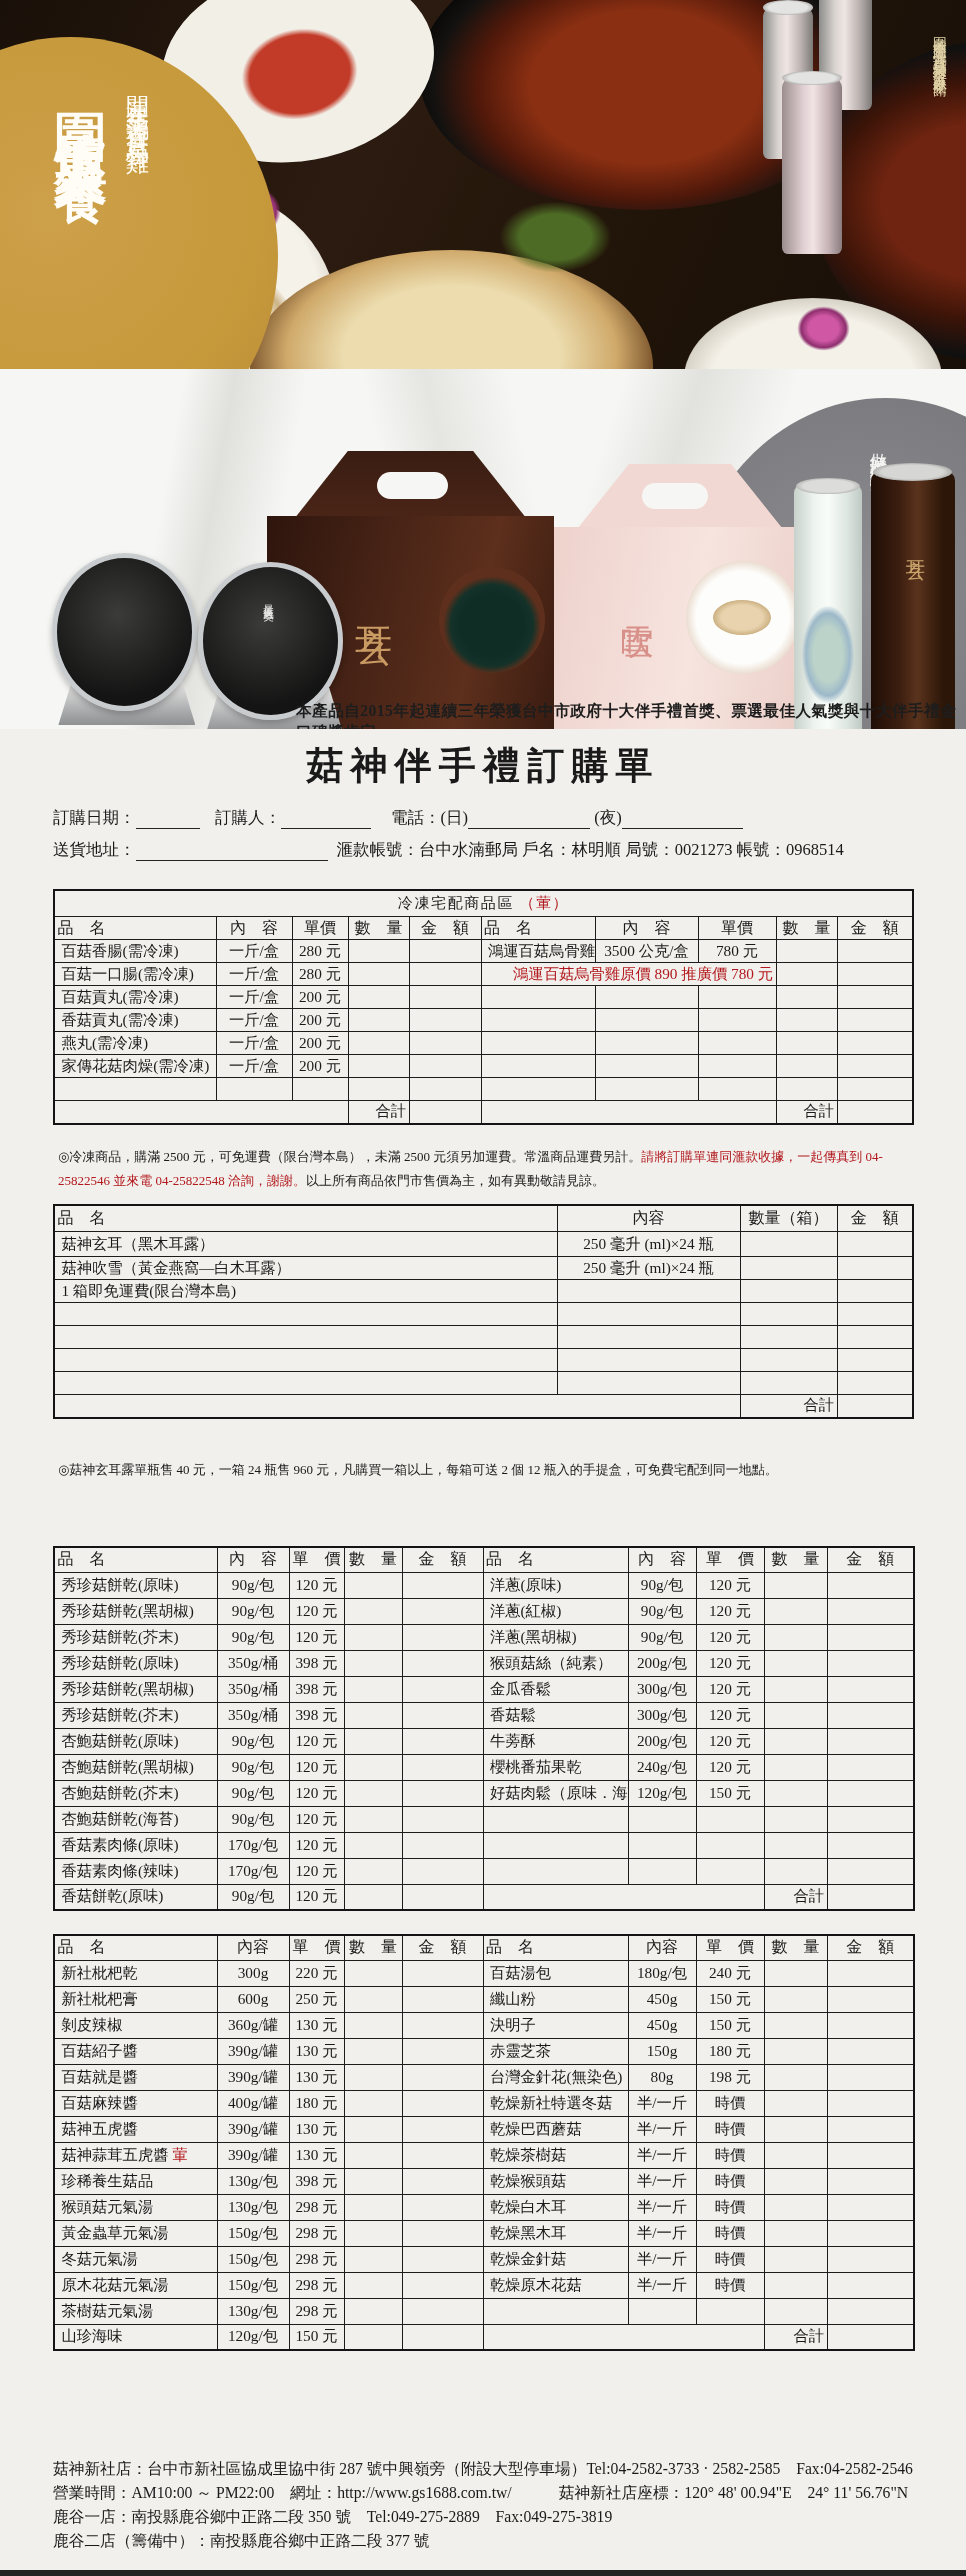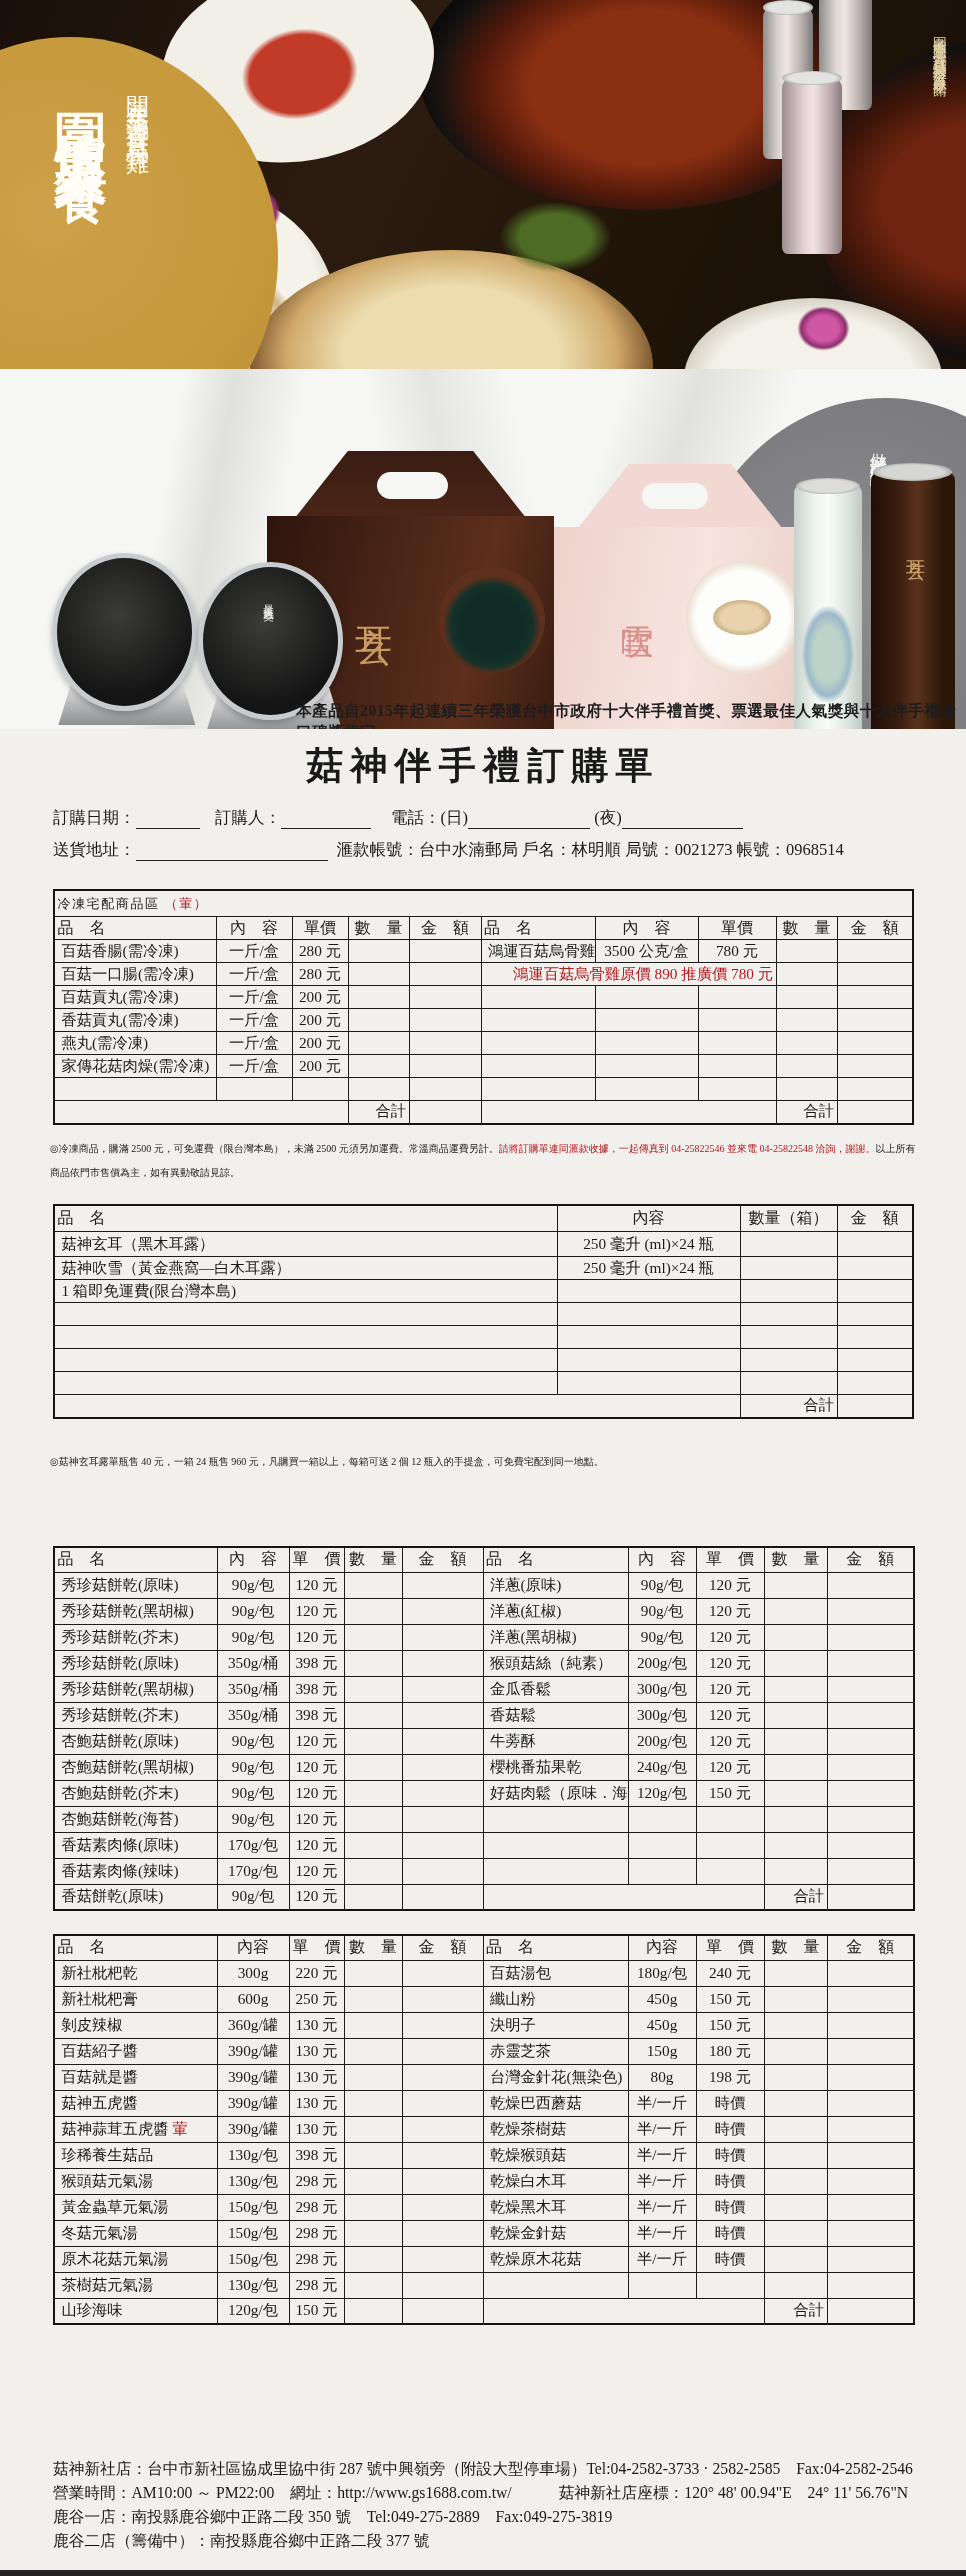--- a/index.html
+++ b/index.html
@@ -68,32 +68,32 @@
   .f2{top:839px;}
   .ul{display:inline-block;border-bottom:1.3px solid #222;height:17px;vertical-align:bottom;}
   .w1{width:64px;}.w2{width:90px;}.w3{width:122px;}.w4{width:121px;margin-right:1.6px;}.w5{width:192px;margin-right:4.8px;}
   .gap1{margin-left:11.3px;}.gap2{margin-left:16px;}
 
   table.t{position:absolute;left:53px;border-collapse:collapse;table-layout:fixed;background:transparent;border:2.1px solid #141414;font-size:15.3px;}
   table.t td{border:1.3px solid #1c1c1c;text-align:center;padding:0 2.4px;overflow:hidden;white-space:nowrap;}
   table.t td:first-child{text-align:left;padding-left:6.4px;}
   table.t10 td:nth-child(6){text-align:left;padding-left:6.4px;}
   table.t td.hd{font-size:16px;padding-left:2.4px;}
-  table.t td.ttl{text-align:left;font-size:13px;letter-spacing:1.6px;padding-left:2.4px;}
+  table.t td.ttl{text-align:center;font-size:15px;letter-spacing:1.6px;padding-left:2.4px;}
   table.t td.ctr{text-align:right;padding-left:2.4px;}
   .t1{top:889px;width:860px;}
   .t1 tr{height:23px;}.t1 tr:first-child{height:26.6px;}.t1 tr:nth-child(2){height:23px;}
   .t2{top:1204px;width:860px;}
   .t2 tr{height:23px;}.t2 tr:first-child{height:26.6px;}.t2 tr:nth-child(2){height:25px;}
   .t3{top:1546px;width:860px;}
   .t3 tr{height:26px;}.t3 tr:first-child{height:25px;}
   .t4{top:1934px;width:860px;}
   .t4 tr{height:26px;}.t4 tr:first-child{height:25px;}
 
-  .note{left:50px;width:868px;font-size:10px;line-height:24px;margin:0;}
+  .note{left:50px;width:868px;font-size:13px;line-height:24px;margin:8px;}
   .n1{top:1137px;}
   .n2a{top:1449px;line-height:25px;}
   .n2b{top:1475px;line-height:25px;}
   .n3{top:2383px;}
   .footer{left:53px;top:2457px;width:877px;font-size:15.7px;line-height:24px;}
   .bottom-bar{left:0;top:2570px;width:966px;height:6.4px;background:#232323;}
 </style>
 </head>
 <body>
 
@@ -625,20 +625,32 @@
           <td>130 元</td>
           <td></td>
           <td></td>
           <td>台灣金針花(無染色)</td>
           <td>80g</td>
           <td>198 元</td>
           <td></td>
           <td></td>
         </tr>
         <tr>
+          <td>百菇麻辣醬</td>
+          <td>400g/罐</td>
+          <td>180 元</td>
+          <td></td>
+          <td></td>
+          <td>乾燥新社特選冬菇</td>
+          <td>半/一斤</td>
+          <td>時價</td>
+          <td></td>
+          <td></td>
+        </tr>
+        <tr>
           <td>菇神五虎醬</td>
           <td>390g/罐</td>
           <td>130 元</td>
           <td></td>
           <td></td>
           <td>乾燥巴西蘑菇</td>
           <td>半/一斤</td>
           <td>時價</td>
           <td></td>
           <td></td>

